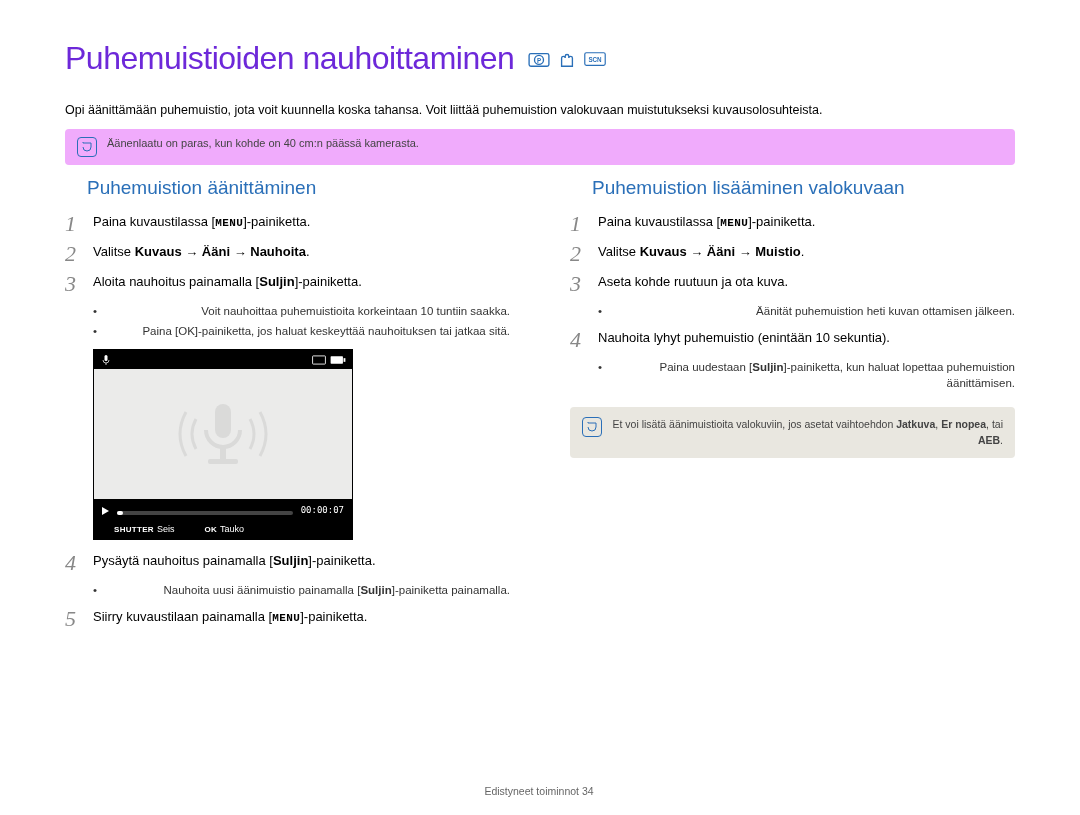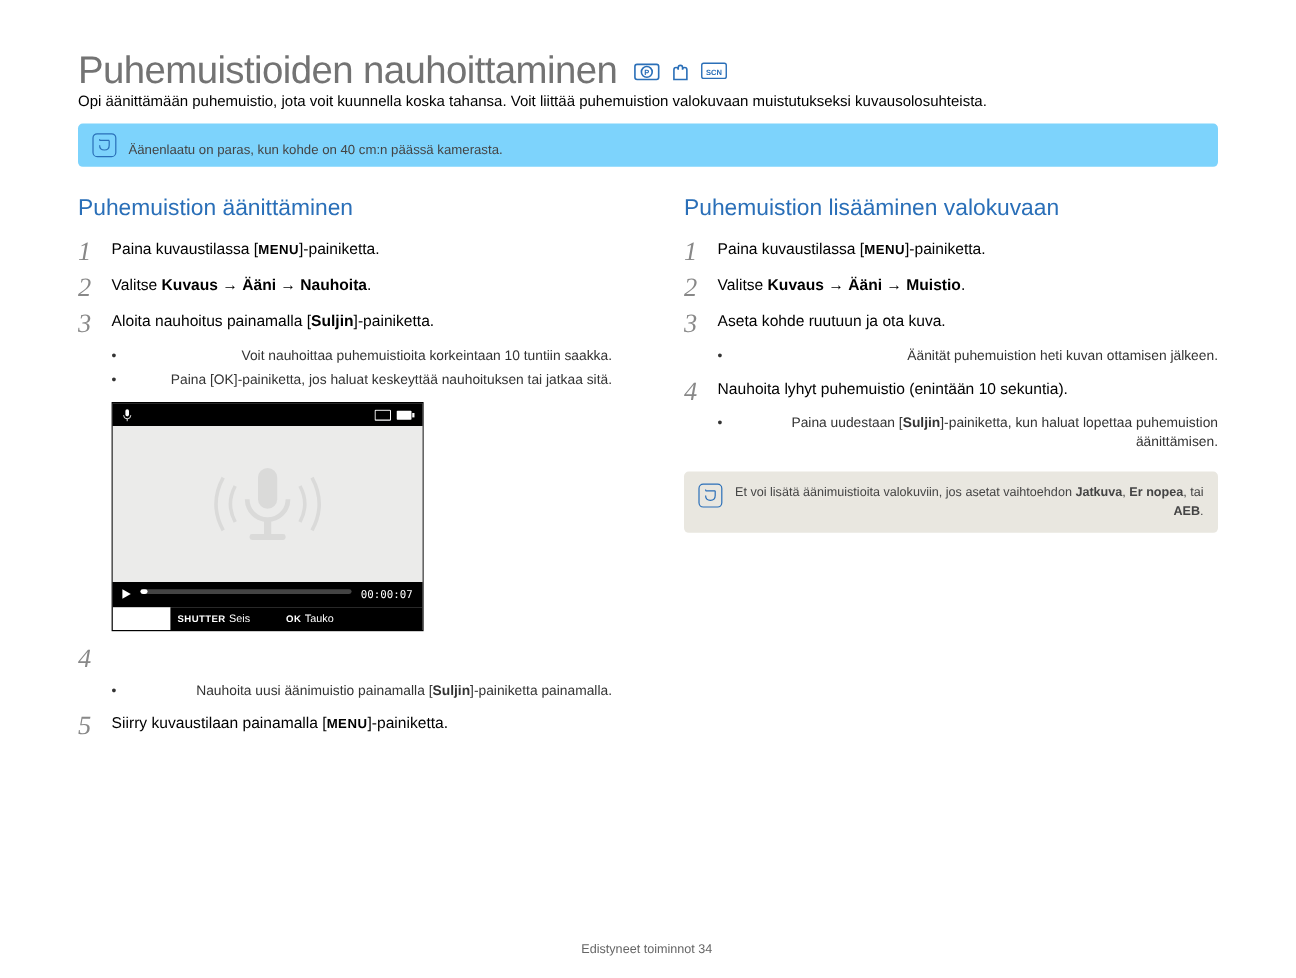--- a/index.html
+++ b/index.html
@@ -7,45 +7,45 @@
     width: 1080px;
     height: 815px;
     background: #fff;
     font-family: Arial, Helvetica, sans-serif;
     color: #000;
     padding: 40px 65px 20px 65px;
     position: relative;
   }
   .page-title {
     font-size: 32px;
-    color: #737373;
+    color: #6d28d9;
     font-weight: 400;
     display: flex;
     align-items: center;
     gap: 14px;
-    margin-bottom: 0;
+    margin-bottom: 26px;
   }
   .page-title .title-text {
     letter-spacing: -0.5px;
   }
   .title-icons { display: inline-flex; gap: 6px; align-items: center; }
   .title-icons svg { width: 22px; height: 18px; }
   .intro {
     font-size: 12.5px;
     color: #000;
     margin-bottom: 12px;
   }
   .note-box {
-    background: #7dd3fc;
+    background: #f0abfc;
     border-radius: 4px;
     padding: 8px 12px;
     display: flex;
-    align-items: flex-end;
+    align-items: flex-start;
     gap: 10px;
-    margin-bottom: 24px;
+    margin-bottom: 12px;
     width: 100%;
   }
   .note-icon {
     width: 20px; height: 20px;
     border: 1.5px solid #2a6fb8;
     border-radius: 4px;
     display: inline-flex;
     align-items: center;
     justify-content: center;
     color: #2a6fb8;
@@ -56,39 +56,40 @@
   .columns {
     display: flex;
     gap: 60px;
   }
   .col { flex: 1; }
   .section-title {
     font-size: 19px;
     color: #2a6fb8;
     font-weight: 400;
     margin-bottom: 14px;
+    margin-left: 22px;
   }
   .step {
     display: flex;
     align-items: flex-start;
     gap: 10px;
     margin-bottom: 8px;
   }
   .step-num {
     font-size: 22px;
     color: #888;
     font-family: Georgia, serif;
     font-style: italic;
     line-height: 1;
     width: 18px;
     flex-shrink: 0;
   }
   .step-body { font-size: 13px; line-height: 1.45; }
   .step-body .menu-label {
-    font-family: Liberation Sans, sans-serif;
+    font-family: Liberation Mono, monospace;
     font-weight: bold;
     font-size: 11px;
     letter-spacing: 0.4px;
   }
   .bullets { list-style: none; margin: 4px 0 10px 28px; }
   .bullets li {
     font-size: 11.5px;
     color: #333;
     position: relative;
     padding-left: 10px;
@@ -122,40 +123,39 @@
     display: flex;
     align-items: center;
     justify-content: center;
     position: relative;
   }
   .mic-anim { opacity: 0.35; }
   .screen-progress {
     background:#000;
     padding: 6px 8px 5px 8px;
     display:flex;
-    align-items:flex-start;
+    align-items:flex-end;
     gap:8px;
   }
   .playhead {
     width:0; height:0;
     border-left:7px solid #fff;
     border-top:4px solid transparent;
     border-bottom:4px solid transparent;
   }
   .track { flex:1; height:4px; background:#444; border-radius:2px; position:relative; }
   .track::before { content:""; position:absolute; left:0; top:0; height:100%; width:6px; background:#fff; border-radius:2px; }
   .time { color:#fff; font-size:9px; font-family: monospace; }
   .screen-bottom {
     background:#000;
     color:#fff;
     font-size:9px;
-    padding:4px 6px 5px 6px;
+    padding:4px 6px 5px 20px;
     display:flex;
     gap:30px;
-    margin-left:48px;
   }
   .screen-bottom span b { font-weight:bold; font-size:8px; letter-spacing:0.3px; margin-right:3px;}
   .inner-note {
     background:#e9e7e0;
     border-radius:4px;
     padding:10px 12px;
     display:flex;
     gap:10px;
     margin-top:16px;
     text-align:right;
@@ -274,20 +274,23 @@
         <span class="time">00:00:07</span>
       </div>
       <div class="screen-bottom">
         <span><b>SHUTTER</b><span>Seis</span></span>
         <span><b>OK</b><span>Tauko</span></span>
       </div>
     </div>
 
     <div class="step">
       <span class="step-num">4</span>
+      <div class="step-body">
+        <span>Pysäytä nauhoitus painamalla [</span><b>Suljin</b><span>]-painiketta.</span>
+      </div>
     </div>
     <ul class="bullets">
       <li>
         <span>Nauhoita uusi äänimuistio painamalla [</span><b>Suljin</b><span>]-painiketta painamalla.</span>
       </li>
     </ul>
 
     <div class="step">
       <span class="step-num">5</span>
       <div class="step-body">

